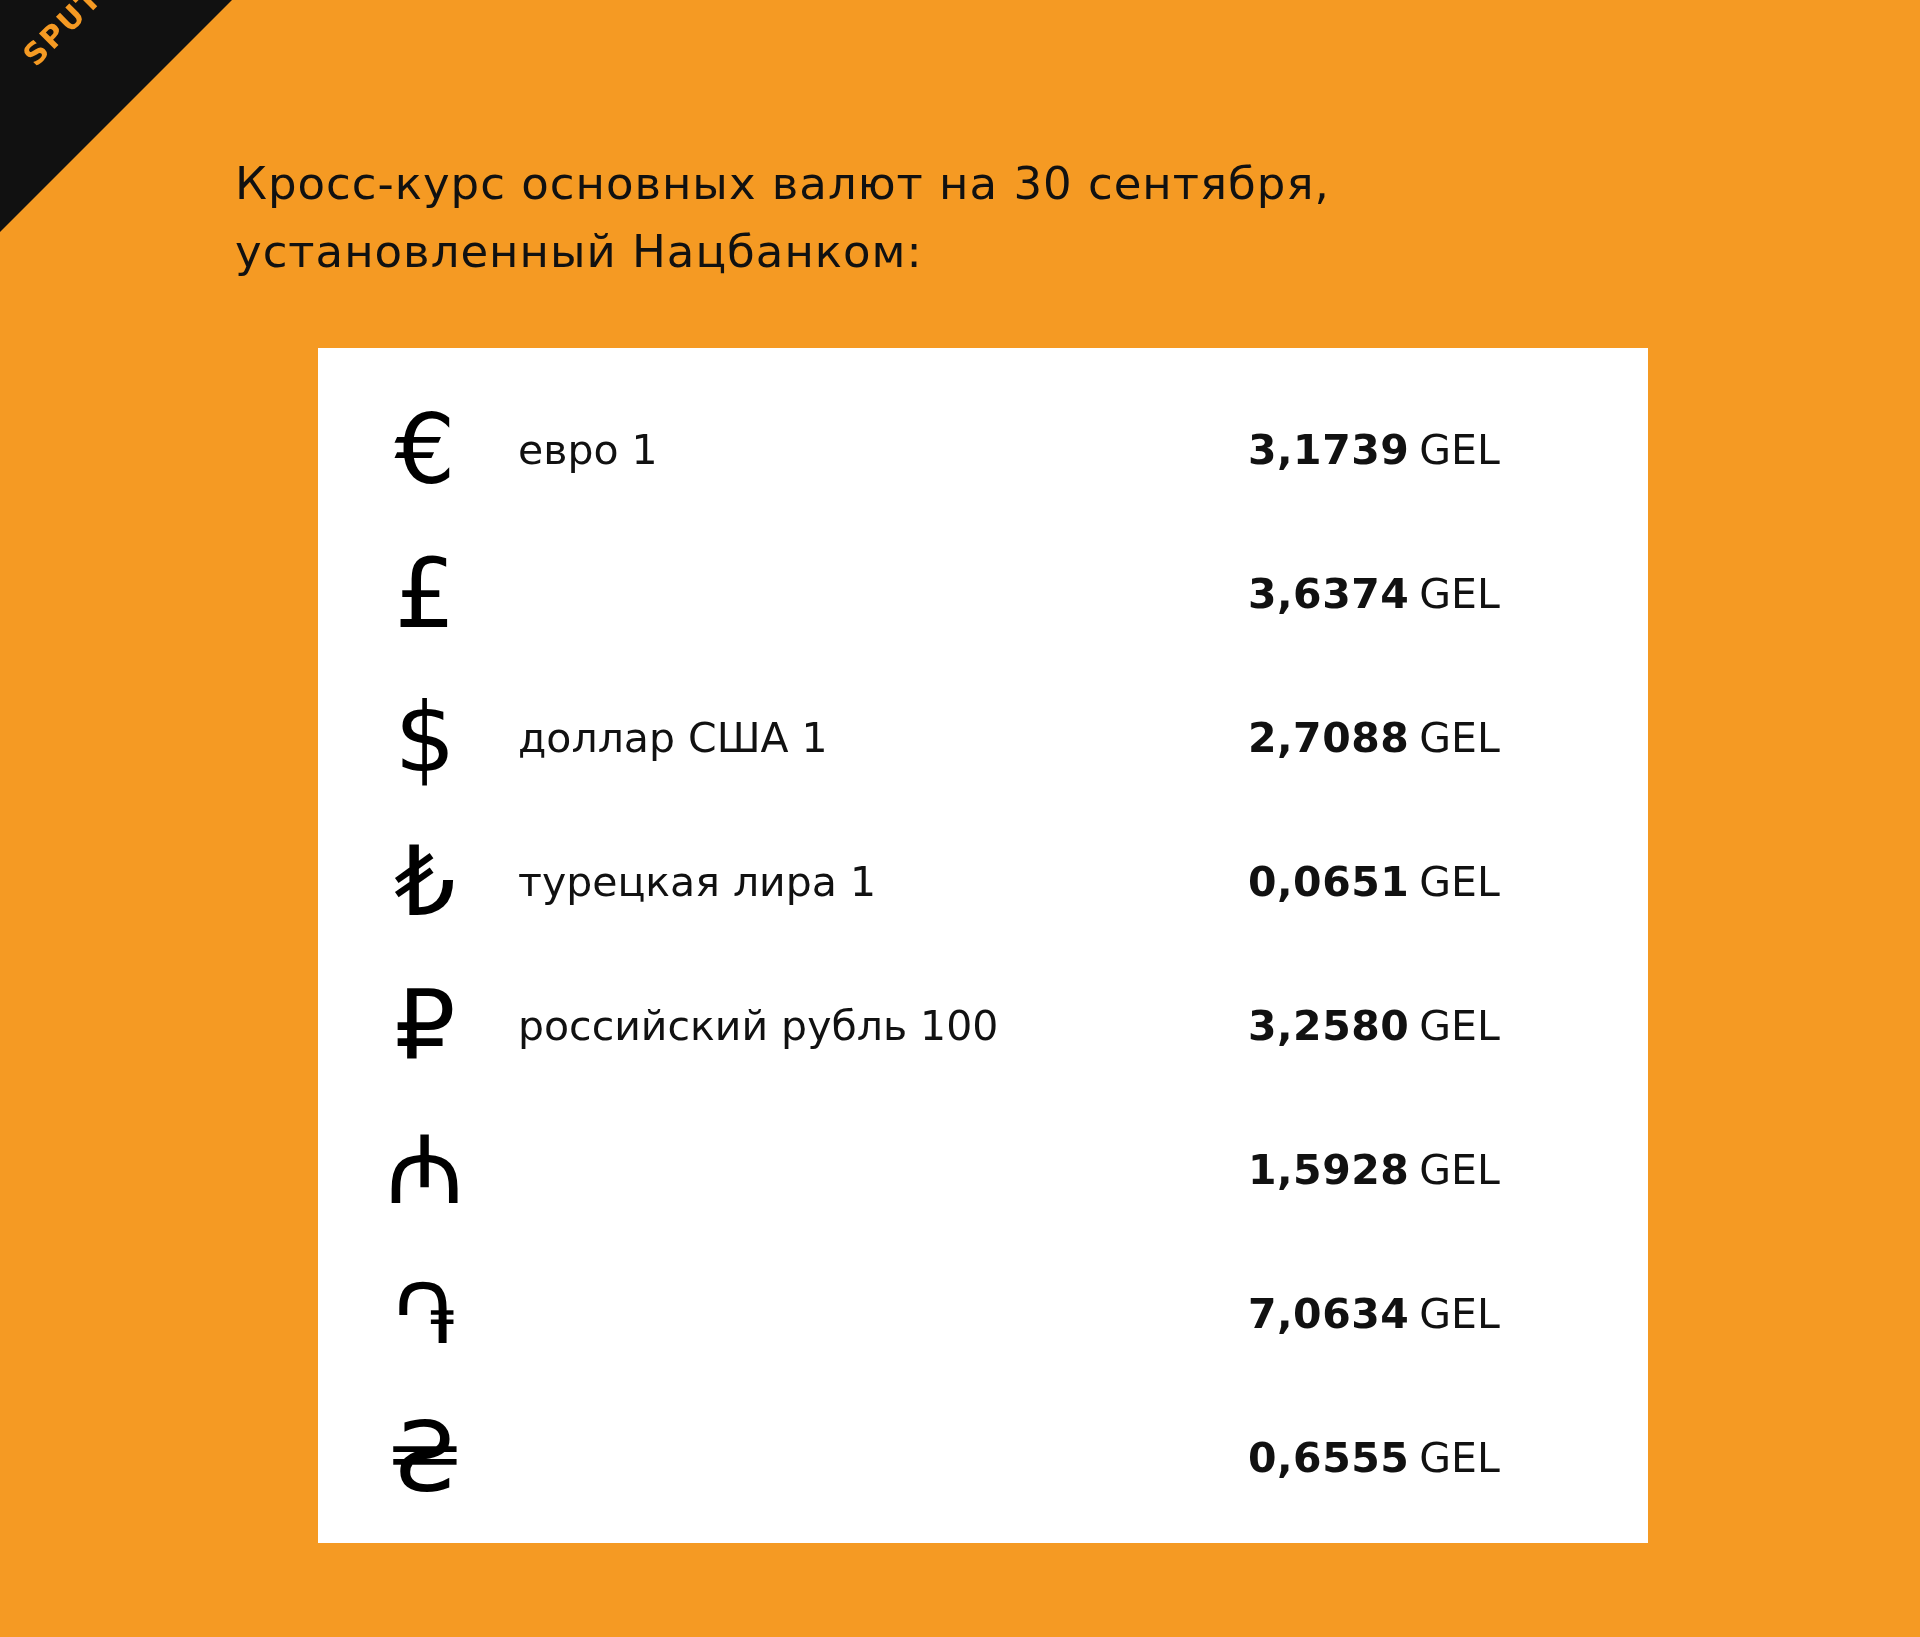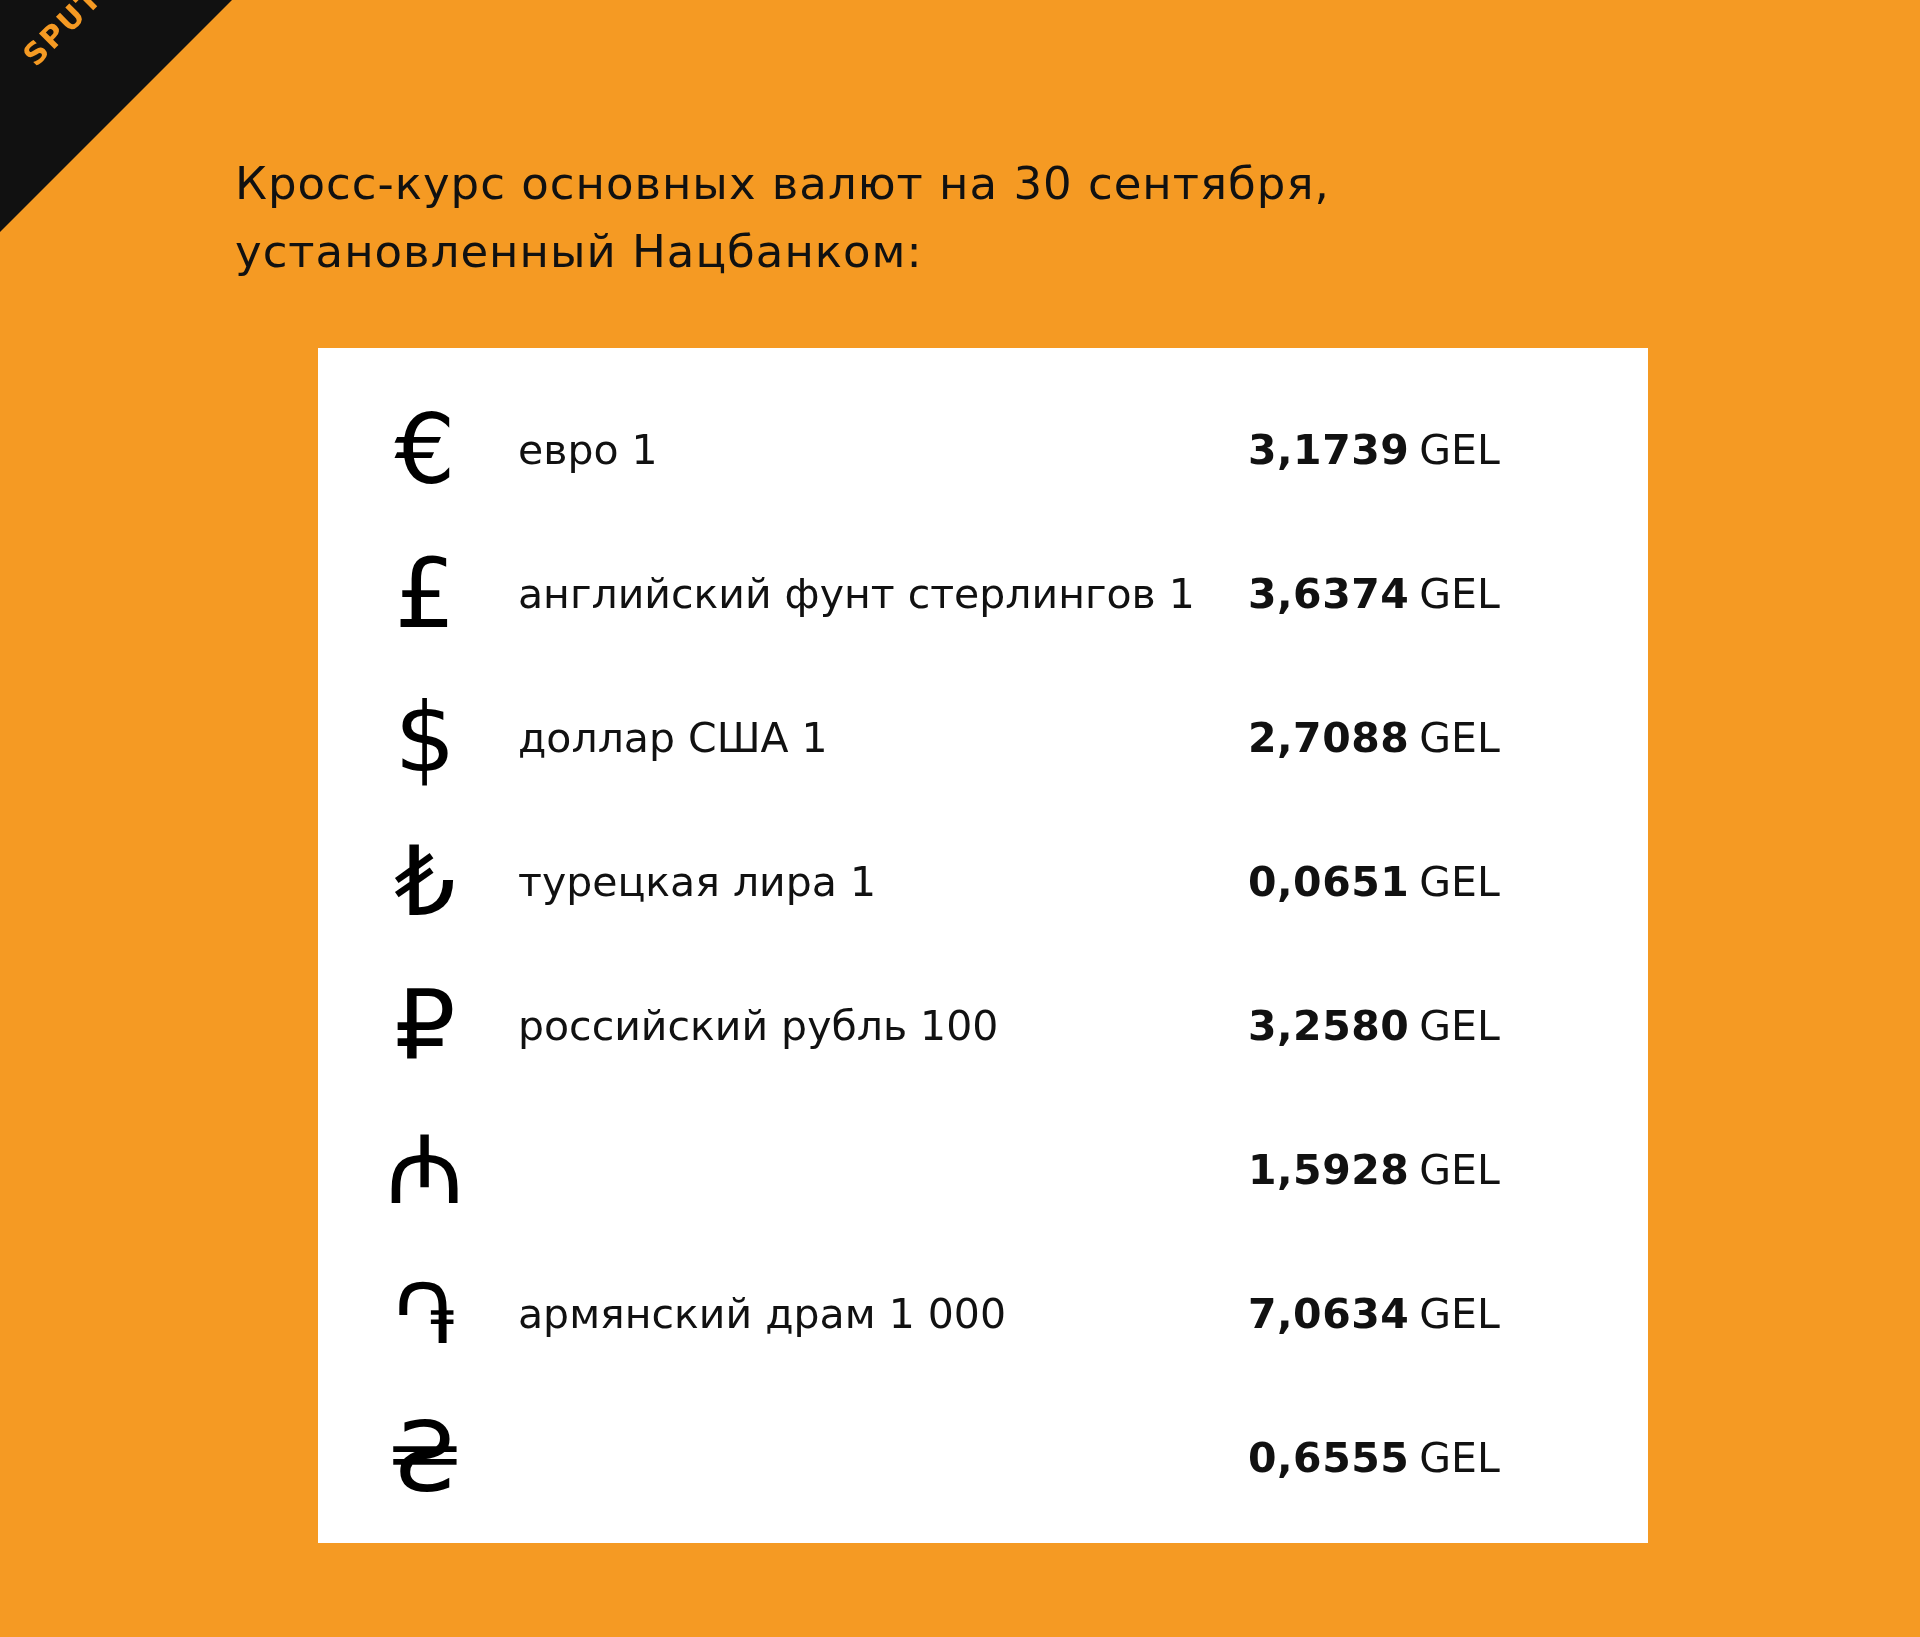--- a/index.html
+++ b/index.html
@@ -141,21 +141,20 @@
     <div class="row">
       <span class="sym">€</span>
       <span class="name">евро 1</span>
       <span class="value">
         <span class="num">3,1739</span><span class="cur">GEL</span>
       </span>
     </div>
 
     <div class="row">
       <span class="sym">£</span>
-      <span class="name">английский фунт стерлингов 1</span>
       <span class="value">
         <span class="num">3,6374</span><span class="cur">GEL</span>
       </span>
     </div>
 
     <div class="row">
       <span class="sym">$</span>
       <span class="name">доллар США 1</span>
       <span class="value">
         <span class="num">2,7088</span><span class="cur">GEL</span>
@@ -180,21 +179,20 @@
 
     <div class="row">
       <span class="sym">₼</span>
       <span class="value">
         <span class="num">1,5928</span><span class="cur">GEL</span>
       </span>
     </div>
 
     <div class="row">
       <span class="sym small">֏</span>
-      <span class="name">армянский драм 1 000</span>
       <span class="value">
         <span class="num">7,0634</span><span class="cur">GEL</span>
       </span>
     </div>
 
     <div class="row">
       <span class="sym">₴</span>
       <span class="value">
         <span class="num">0,6555</span><span class="cur">GEL</span>
       </span>

